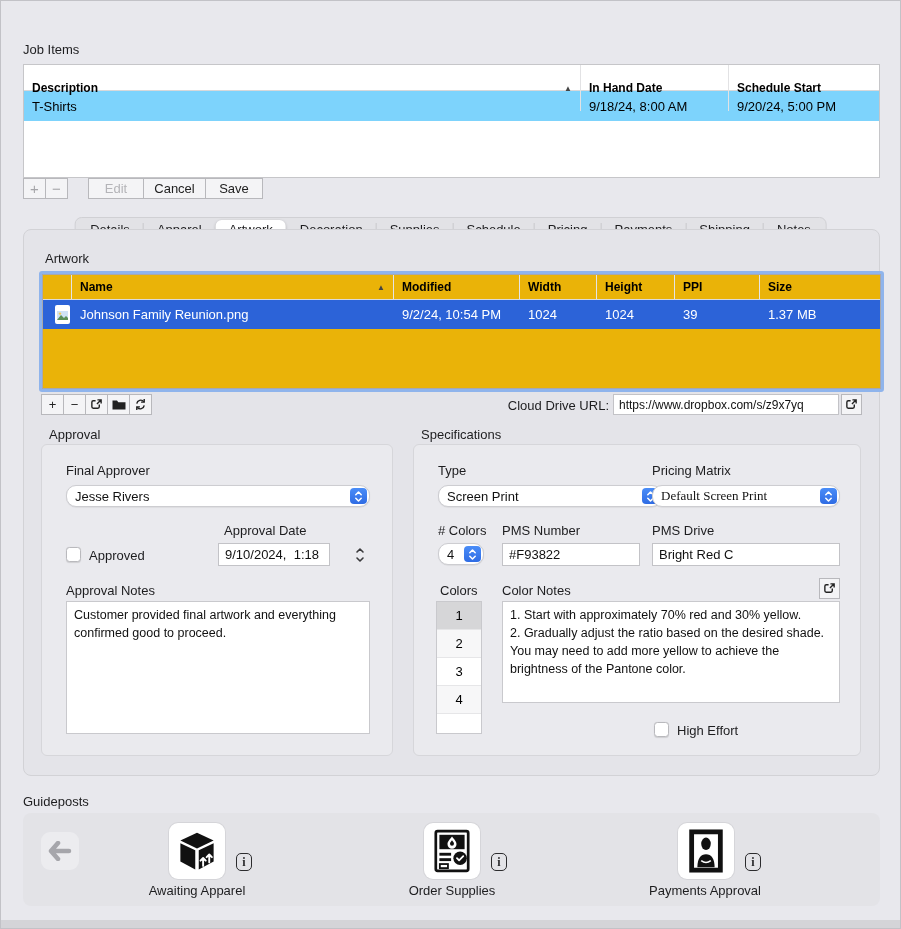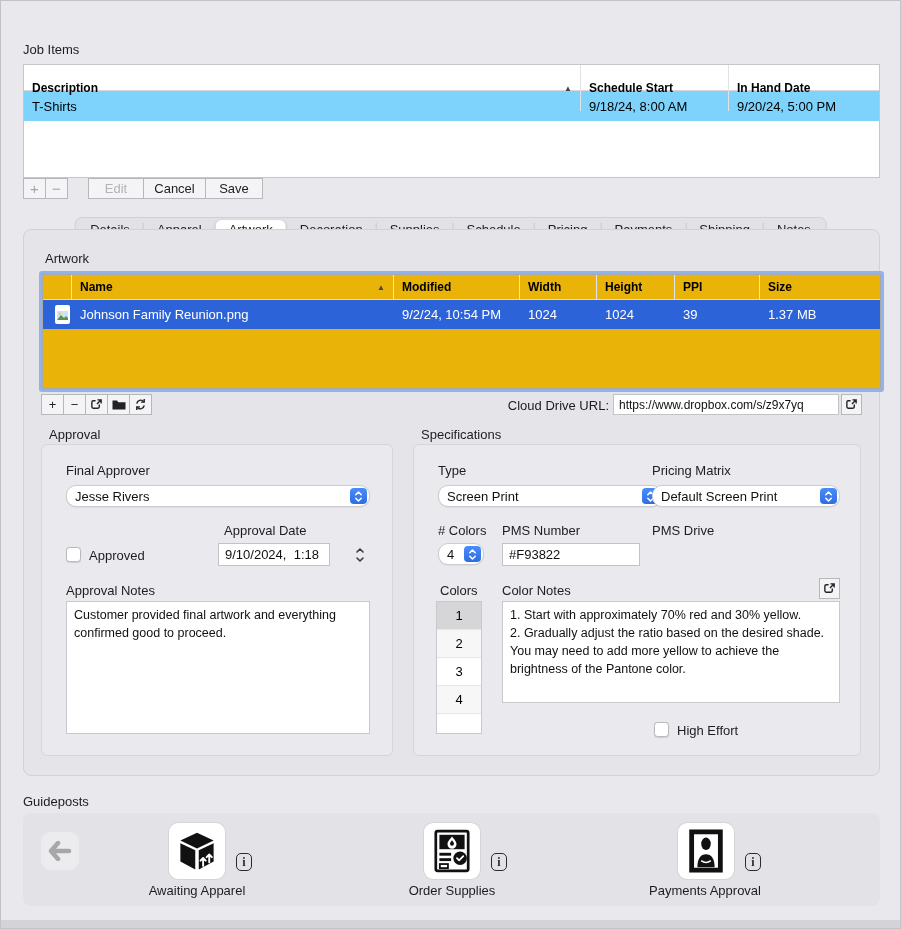--- a/index.html
+++ b/index.html
@@ -137,24 +137,24 @@
 
   <div class="section-label" style="left:22px; top:41px;">Job Items</div>
 
   <div class="job-table">
     <div class="jt-header">
       <div>
         <span>Description</span>
         <span class="sort-arrow">▲</span>
       </div>
       <div>
+        <span>In Hand Date</span>
+      </div>
+      <div>
         <span>Schedule Start</span>
-      </div>
-      <div>
-        <span>In Hand Date</span>
       </div>
     </div>
     <div class="jt-row">
       <div>T-Shirts</div>
       <div>9/18/24, 8:00 AM</div>
       <div>9/20/24, 5:00 PM</div>
     </div>
   </div>
 
   <div class="row-buttons">
@@ -307,21 +307,21 @@
     <div class="popup" style="left:24px; top:40px; width:224px;">
       <span>Screen Print</span>
       <span class="pstep">
         <svg width="9" height="13" viewBox="0 0 10 14">
           <path d="M2 5 L5 2 L8 5" stroke="#fff" stroke-width="1.7" fill="none" stroke-linecap="round" stroke-linejoin="round"></path>
           <path d="M2 9 L5 12 L8 9" stroke="#fff" stroke-width="1.7" fill="none" stroke-linecap="round" stroke-linejoin="round"></path>
         </svg>
       </span>
     </div>
     <div class="field-label" style="left:238px; top:18px;">Pricing Matrix</div>
-    <div class="popup" style="left:238px; top:40px; width:188px;">
+    <div class="popup" style="left:238px; top:40px; width:188px;font-family:Liberation Serif, serif;">
       <span>Default Screen Print</span>
       <span class="pstep">
         <svg width="9" height="13" viewBox="0 0 10 14">
           <path d="M2 5 L5 2 L8 5" stroke="#fff" stroke-width="1.7" fill="none" stroke-linecap="round" stroke-linejoin="round"></path>
           <path d="M2 9 L5 12 L8 9" stroke="#fff" stroke-width="1.7" fill="none" stroke-linecap="round" stroke-linejoin="round"></path>
         </svg>
       </span>
     </div>
 
     <div class="field-label" style="left:24px; top:78px;"># Colors</div>
@@ -330,20 +330,21 @@
       <span class="pstep">
         <svg width="9" height="13" viewBox="0 0 10 14">
           <path d="M2 5 L5 2 L8 5" stroke="#fff" stroke-width="1.7" fill="none" stroke-linecap="round" stroke-linejoin="round"></path>
           <path d="M2 9 L5 12 L8 9" stroke="#fff" stroke-width="1.7" fill="none" stroke-linecap="round" stroke-linejoin="round"></path>
         </svg>
       </span>
     </div>
     <div class="field-label" style="left:88px; top:78px;">PMS Number</div>
     <input class="textfield" style="left: 88px; top: 98px; width: 138px;" readonly="" value="#F93822">
     <div class="field-label" style="left:238px; top:78px;">PMS Drive</div>
+    <input class="textfield" style="left: 238px; top: 98px; width: 188px;" readonly="" value="Bright Red C">
 
     <div class="field-label" style="left:26px; top:138px;">Colors</div>
     <div class="field-label" style="left:88px; top:138px;">Color Notes</div>
     <div class="icon-btn" style="left:405px; top:133px;">
       <svg width="13" height="13" viewBox="0 0 14 14">
         <path d="M6 3 H3.5 A1.5 1.5 0 0 0 2 4.5 v5 A1.5 1.5 0 0 0 3.5 11 h5 A1.5 1.5 0 0 0 10 9.5 V7" fill="none" stroke="#222" stroke-width="1.5"></path>
         <path d="M8 2 h4 v4 M12 2 L7.5 6.5" fill="none" stroke="#222" stroke-width="1.5"></path>
       </svg>
     </div>
 

